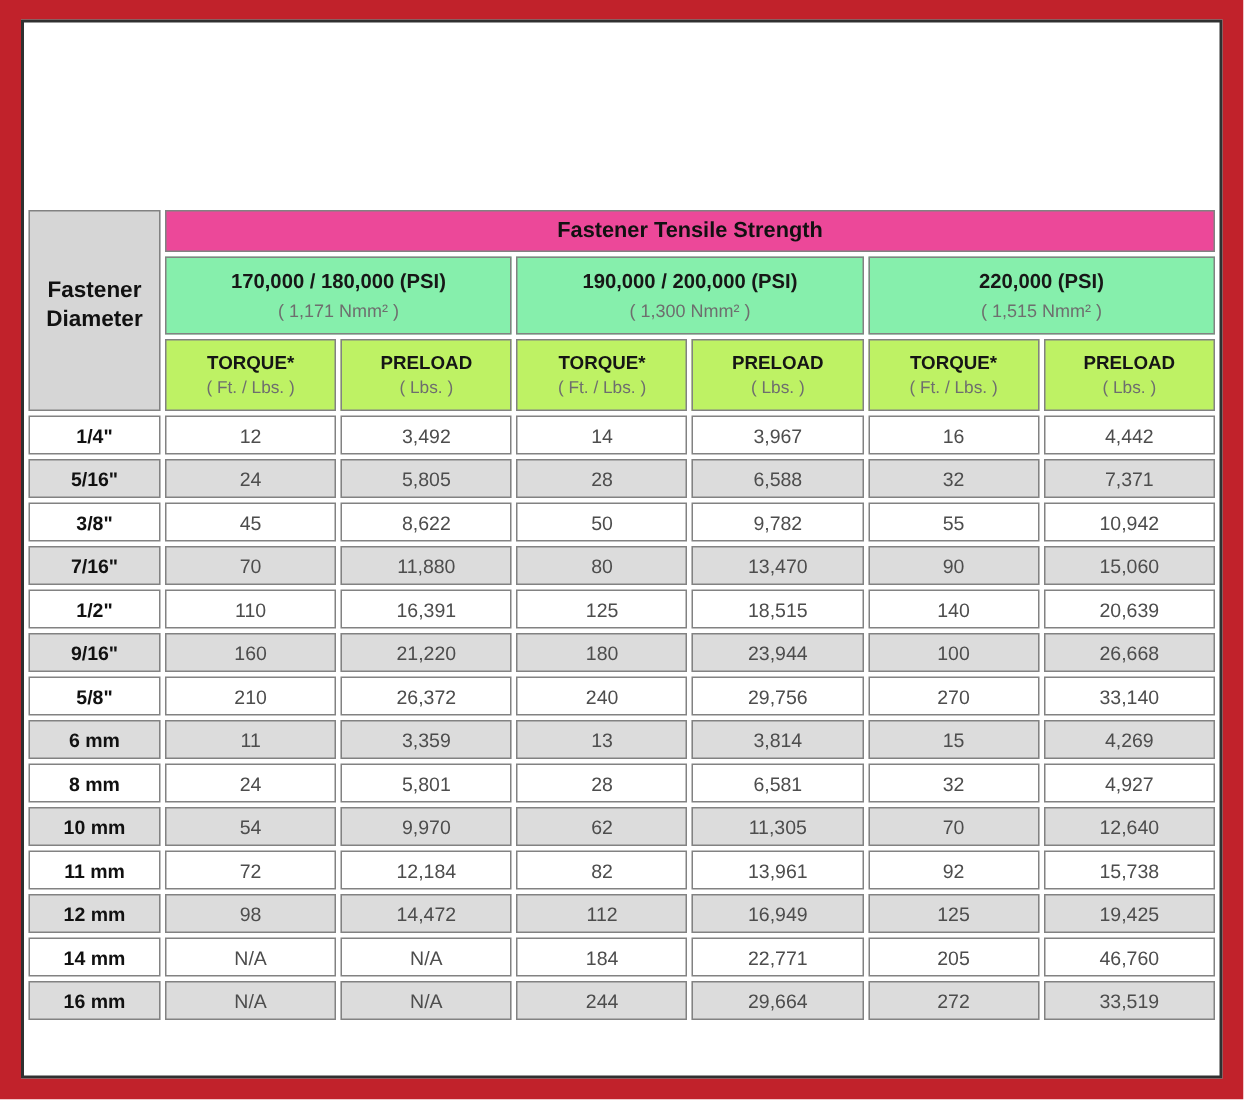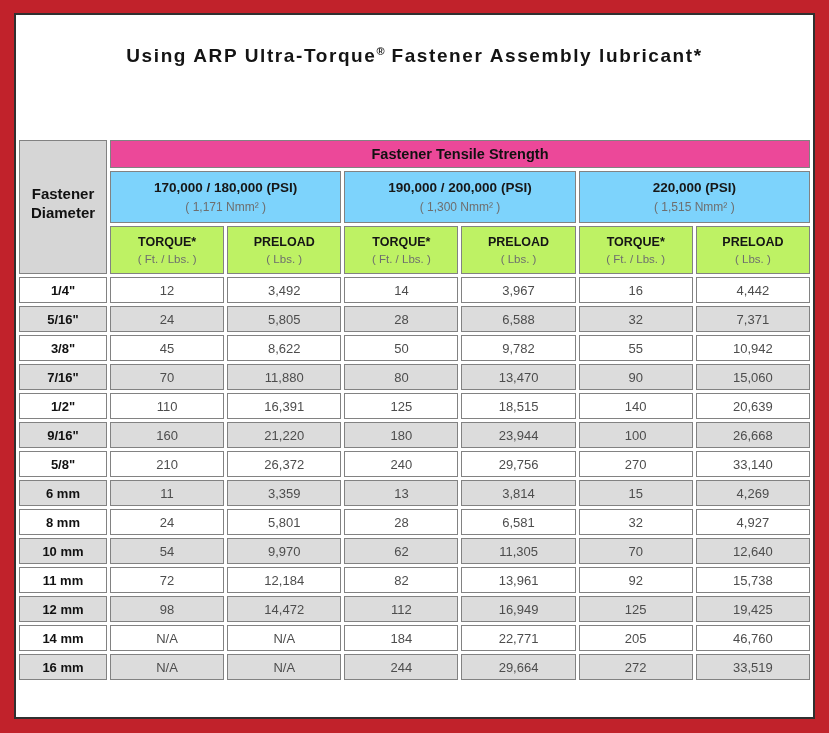--- a/index.html
+++ b/index.html
@@ -67,21 +67,21 @@
     font-size: 15px;
     line-height: 19px;
     color: #111111;
   }
   th.tensile {
     background: #ec4899;
     height: 28px;
     font-size: 14.5px;
     color: #111111;
   }
-  th.psi-cell { background: #7dd3fc; height: 52px; }
+  th.psi-cell { background: #86efac; height: 52px; }
   .psi-main { font-size: 13.5px; font-weight: bold; color: #171717; line-height: 20px; }
   .psi-sub  { font-size: 12px; font-weight: normal; color: #6e6e6e; line-height: 18px; }
   th.colhead { background: #bef264; height: 48px; }
   .colhead-main { font-size: 12.5px; font-weight: bold; color: #151515; line-height: 18px; }
   .colhead-sub  { font-size: 11.5px; font-weight: normal; color: #6e6e6e; line-height: 16px; }
   tbody td {
     height: 26px;
     font-size: 13px;
     color: #4d4d4d;
     background: #ffffff;
@@ -93,21 +93,20 @@
     font-size: 13px;
   }
 </style>
 </head>
 <body>
 
 <div class="frame">
   <div class="content">
 
     <div class="title-section">
-      <div class="title-line"><span>Using ARP Ultra-Torque</span><sup>®</sup><span> Fastener Assembly lubricant*</span></div>
     </div>
 
     <div class="table-wrap">
       <table class="torque">
         <colgroup>
           <col class="c-diam">
             <col>
             <col>
             <col>
             <col>

